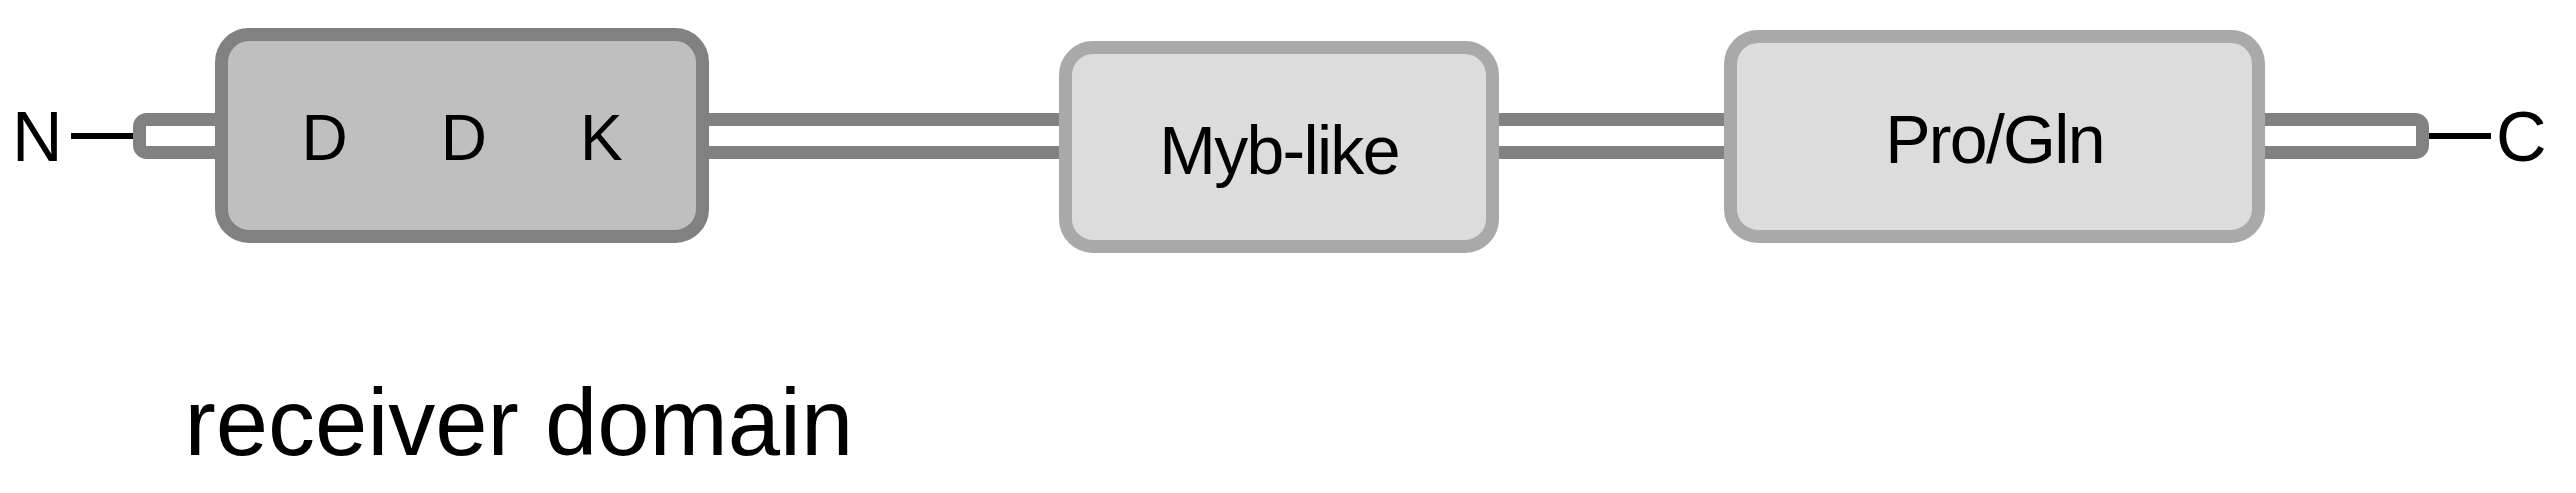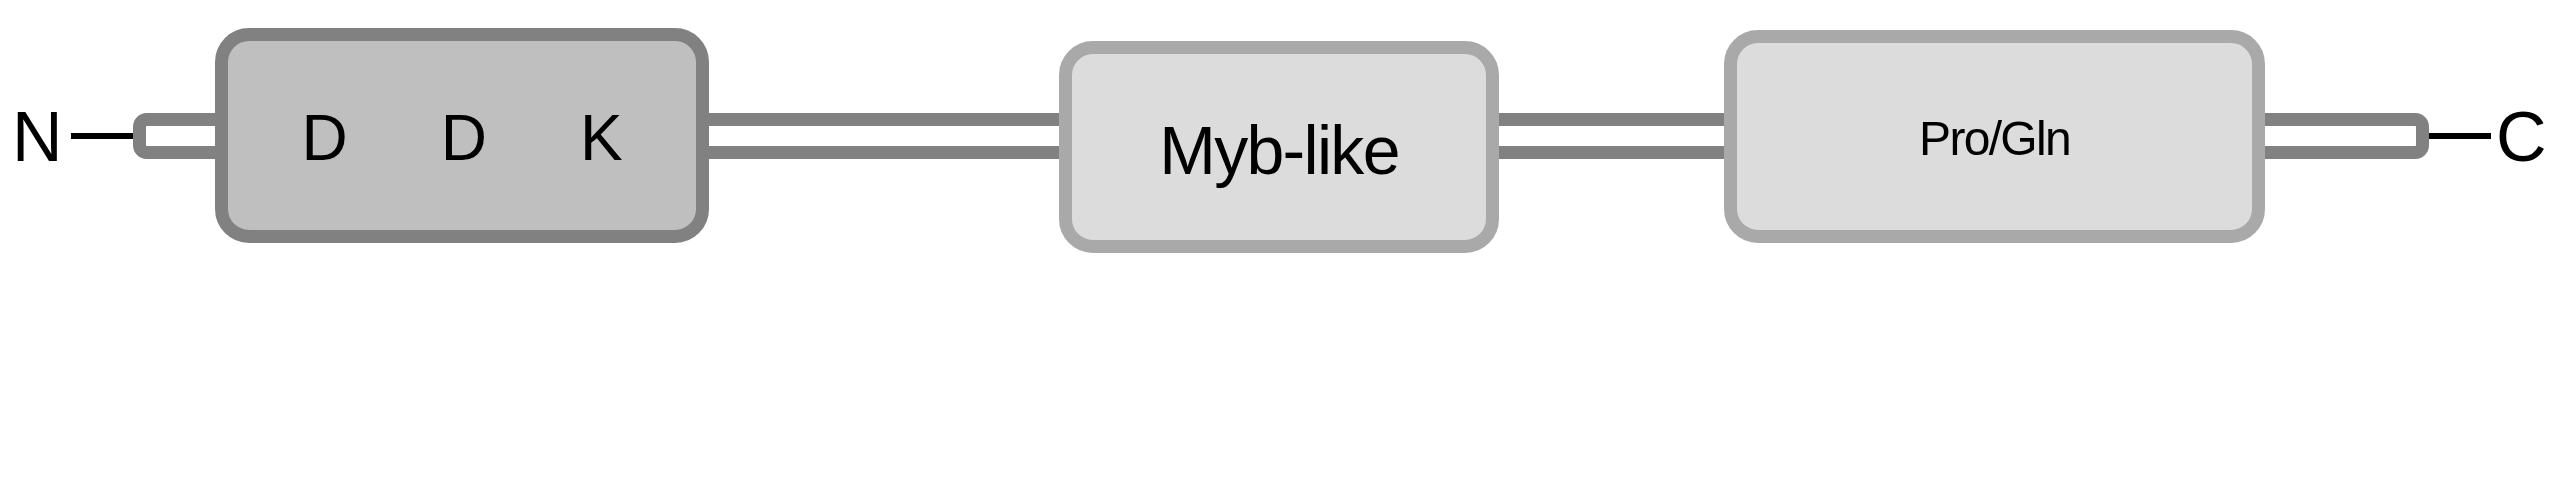--- a/index.html
+++ b/index.html
@@ -65,21 +65,21 @@
     background: var(--fill-light, #dcdcdc);
     border: 13.7px solid var(--outline-light, #a9a9a9);
     font-size: 68px;
     letter-spacing: -1.7px;
     margin-left: 30px;
   }
   .box-pro {
     left: 1724px; top: 30px; width: 541px; height: 213px;
     background: var(--fill-light, #dcdcdc);
     border: 13.7px solid var(--outline-light, #a9a9a9);
-    font-size: 48px;
+    font-size: 68px;
     letter-spacing: -1.7px;
     text-align: right;
   }
 
   
   .terminus {
     position: absolute;
     top: 102px;
     font-size: 70px;
     line-height: 1;
@@ -124,16 +124,17 @@
   </div>
 
   <div class="box box-myb">
     <span>Myb-like</span>
   </div>
 
   <div class="box box-pro">
     <span>Pro/Gln</span>
   </div>
 
+  <div class="caption caption-receiver">receiver domain</div>
 
 
 </div>
 
 
 </body></html>

